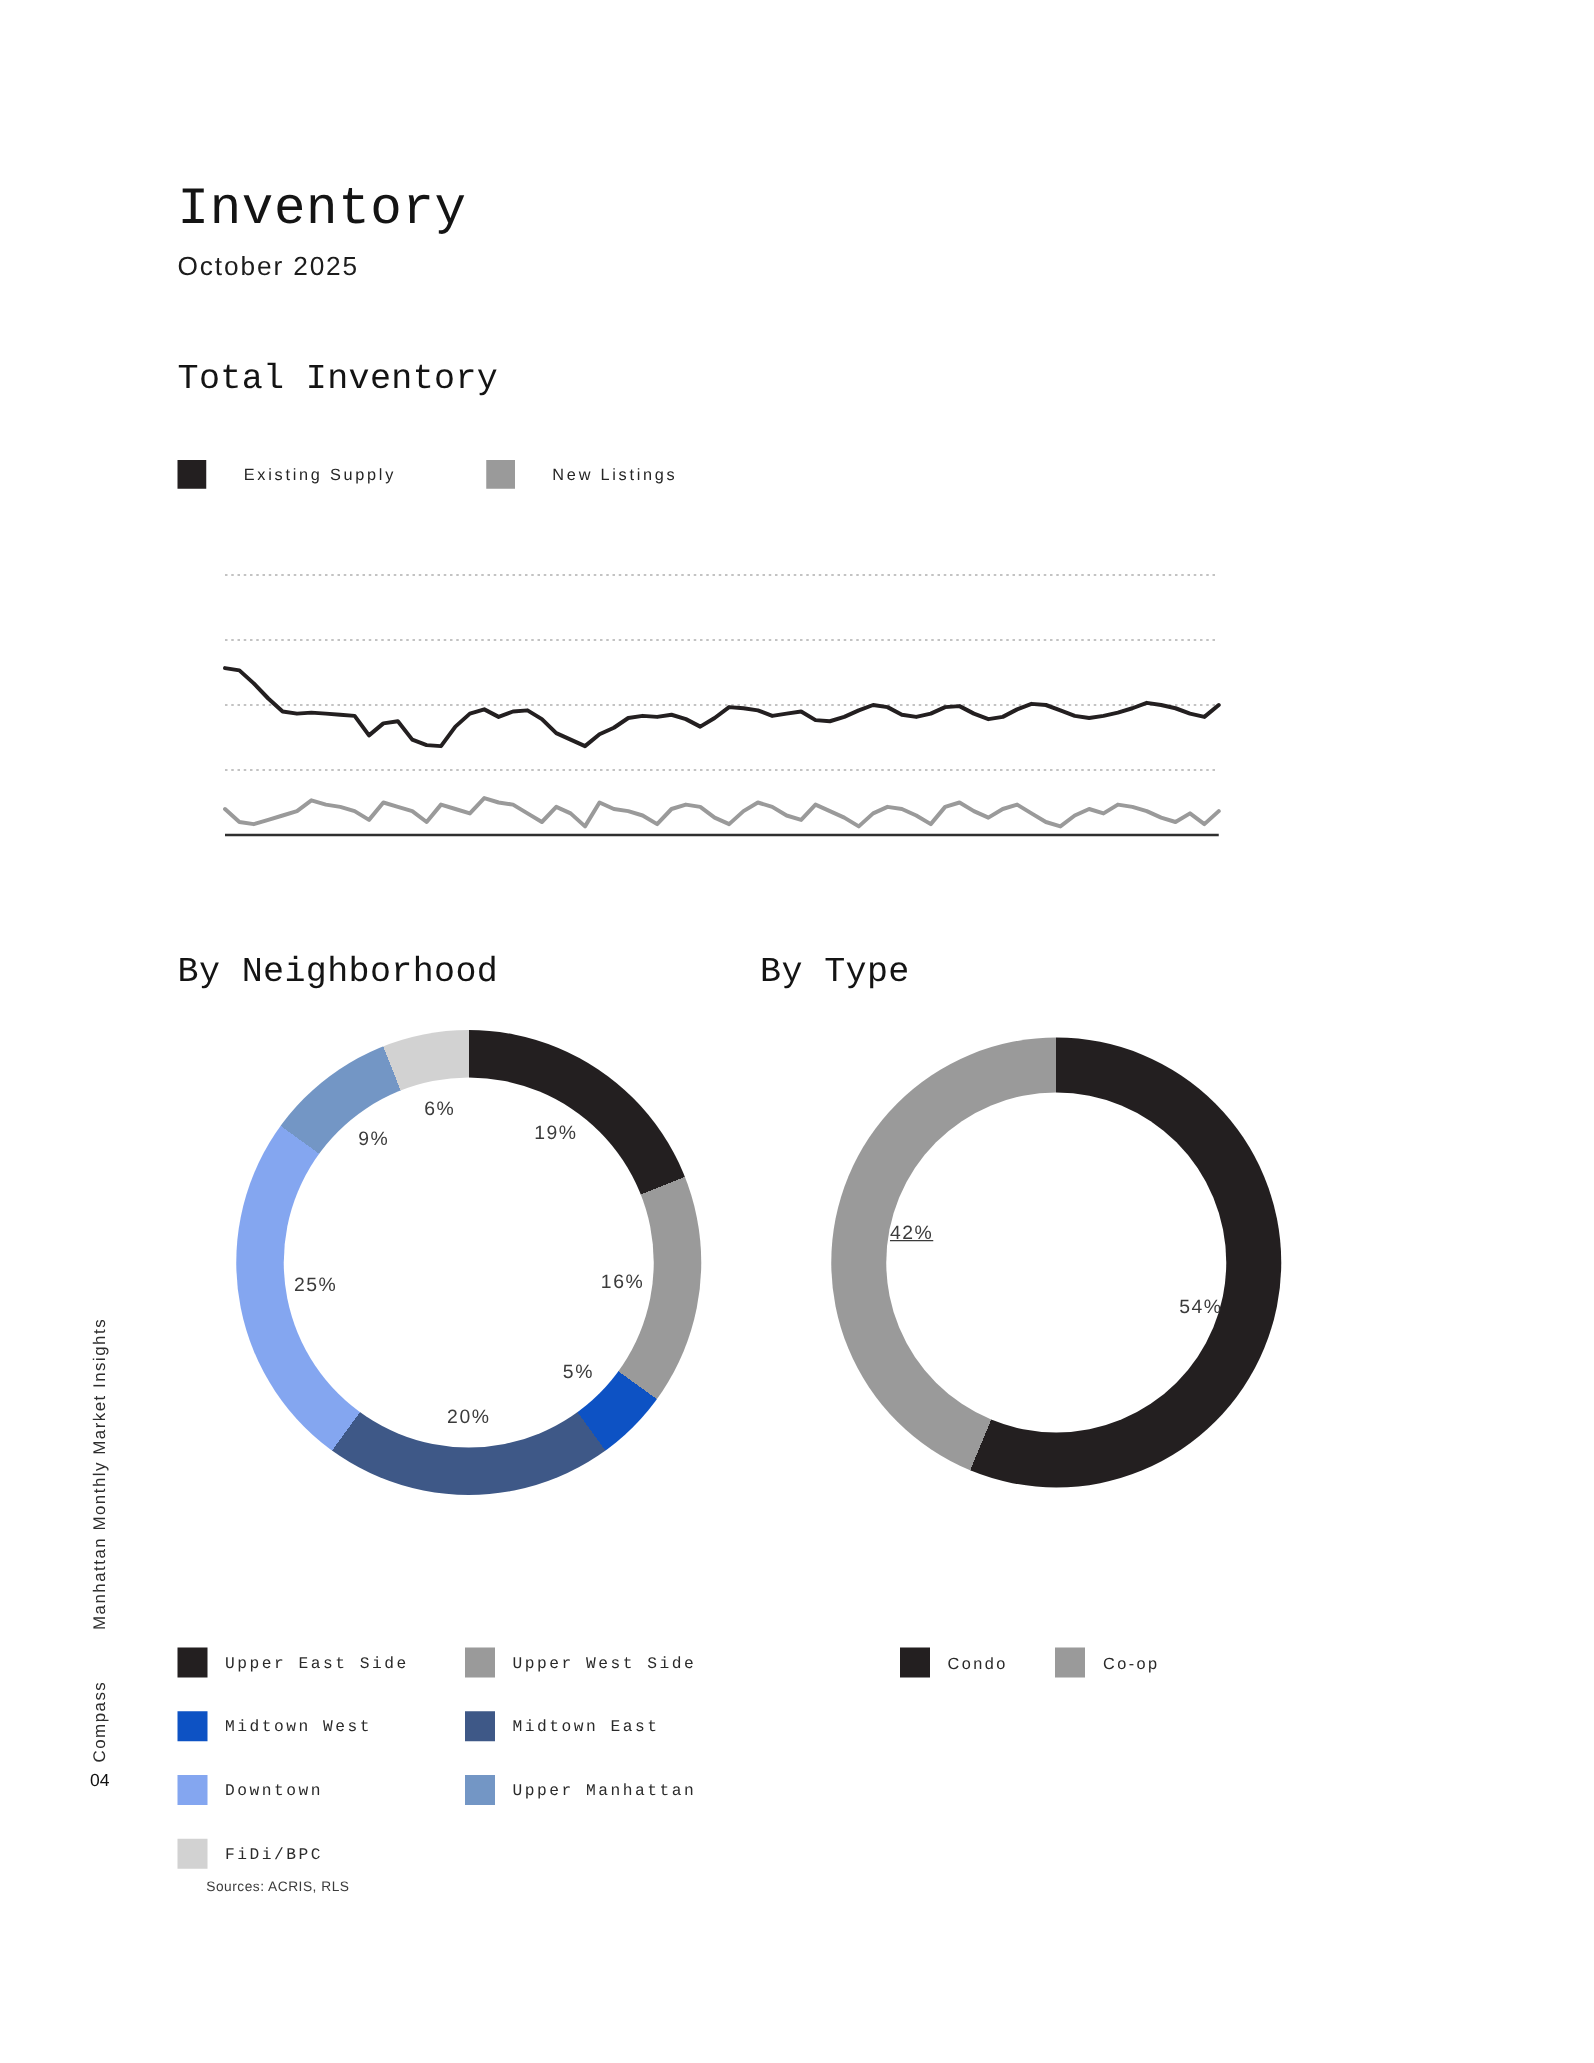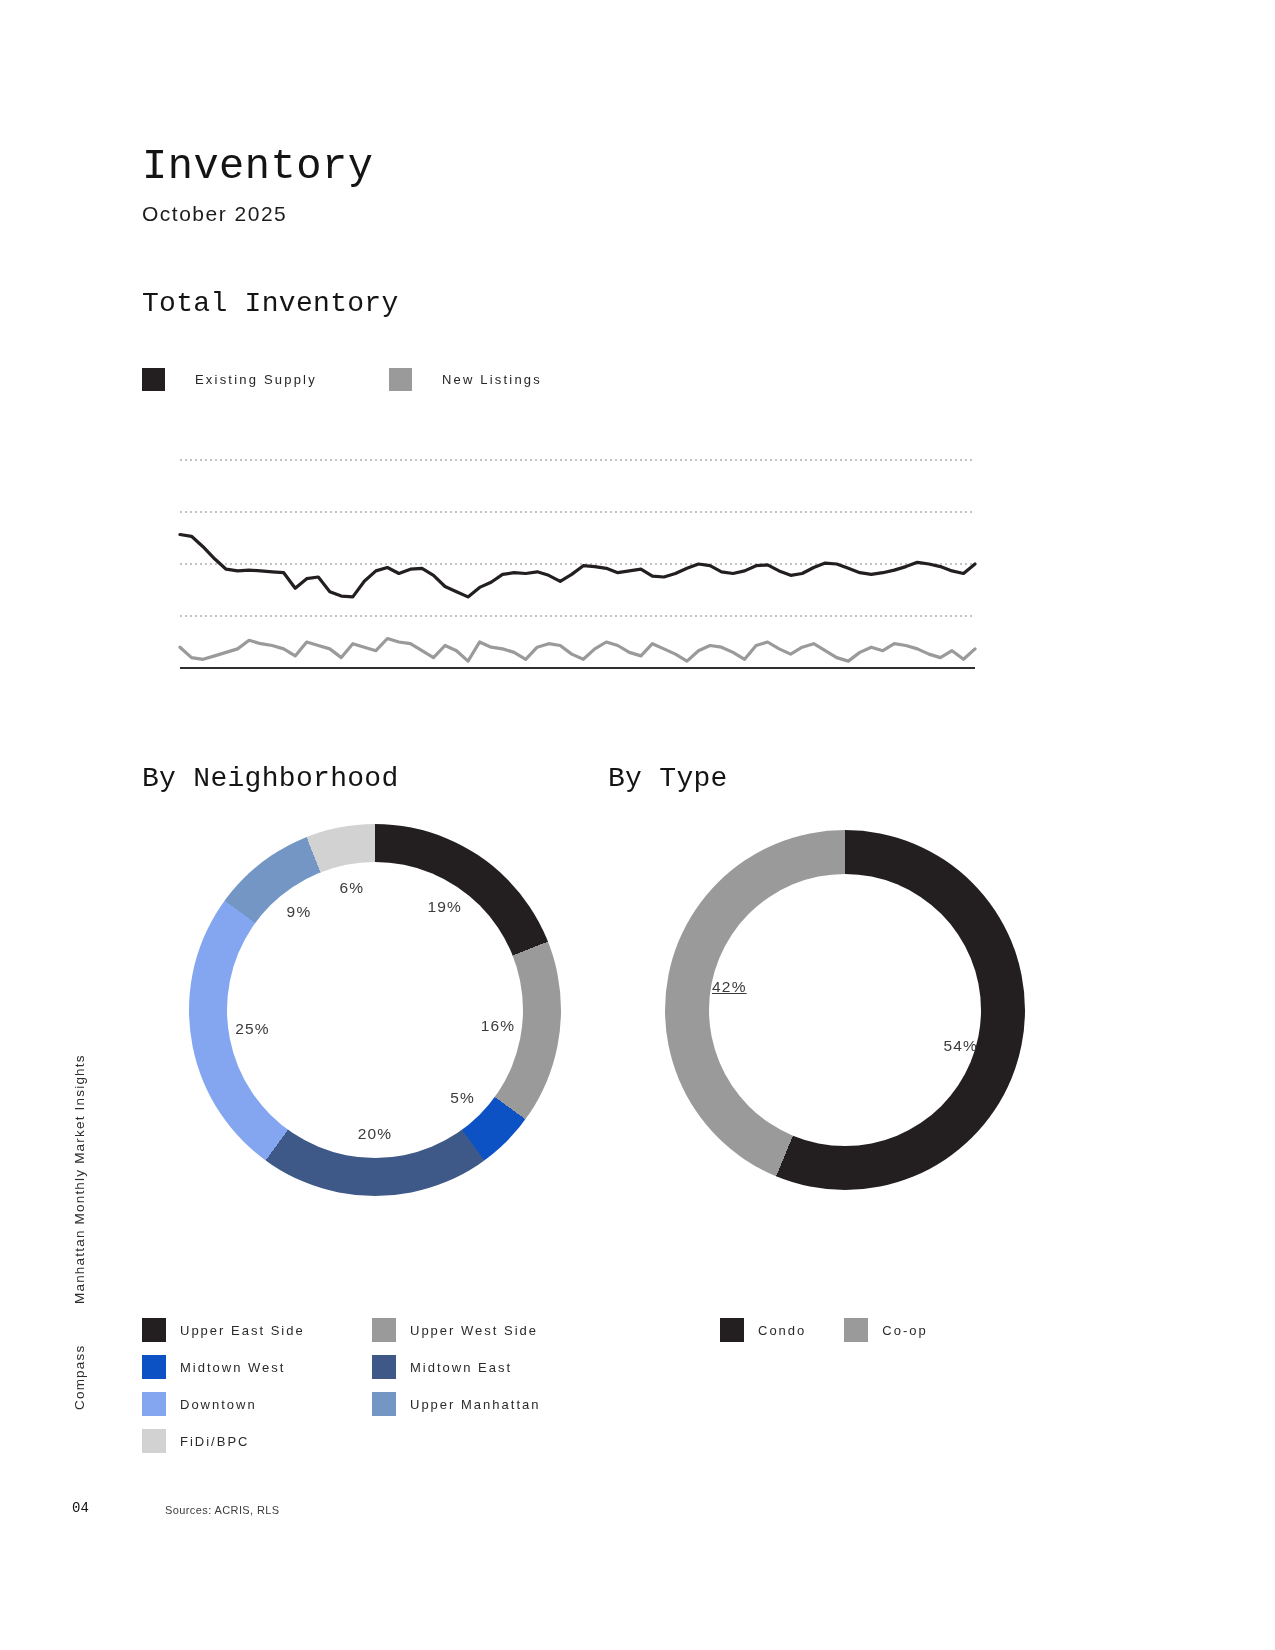--- a/index.html
+++ b/index.html
@@ -36,33 +36,33 @@
   
   .donut{position:absolute;border-radius:50%;}
   .donut .hole{position:absolute;background:#fff;border-radius:50%;}
   .donut-neighborhood{left:189px;top:824px;width:372px;height:372px;}
   .donut-neighborhood .hole{inset:38px;}
   .donut-type{left:665px;top:830px;width:360px;height:360px;}
   .donut-type .hole{inset:44px;}
   .pct{position:absolute;transform:translate(-50%,-50%);font-size:15.5px;letter-spacing:1.2px;color:#3b3b3b;white-space:nowrap;}
 
   
-  .bn-legend{position:absolute;left:142px;top:1318px;display:grid;grid-template-columns:230px 260px;row-gap:13px;}
+  .bn-legend{position:absolute;left:142px;top:1318px;display:grid;grid-template-columns:230px 260px;row-gap:27px;font-family:Liberation Mono, monospace;}
   .bn-legend .legend-item,.bt-legend .legend-item{gap:14px;}
   .bn-legend .swatch,.bt-legend .swatch{width:24px;height:24px;}
   .bn-legend .legend-label,.bt-legend .legend-label{font-size:13px;letter-spacing:2px;color:#2a2a2a;}
   .bt-legend{position:absolute;left:720px;top:1318px;display:flex;gap:38px;}
 
   
   .v-text{position:absolute;writing-mode:vertical-rl;transform:rotate(180deg);font-size:13.5px;letter-spacing:1.2px;color:#2d2d2d;}
   .v-title{left:72px;top:1048px;height:256px;}
   .v-brand{left:72px;top:1328px;height:82px;}
 
   
-  .page-num{position:absolute;left:72px;top:1500px;font-size:14px;color:#111;font-family:Liberation Mono, monospace;}
+  .page-num{position:absolute;left:72px;top:1416px;font-size:14px;color:#111;}
   .sources{position:absolute;left:165px;top:1504px;font-size:11px;letter-spacing:.4px;color:#3c3c3c;}
 </style>
 </head>
 <body>
 
 <div class="page">
 
   <h1 class="h-serif page-title">Inventory</h1>
   <div class="page-subtitle">October 2025</div>
 

